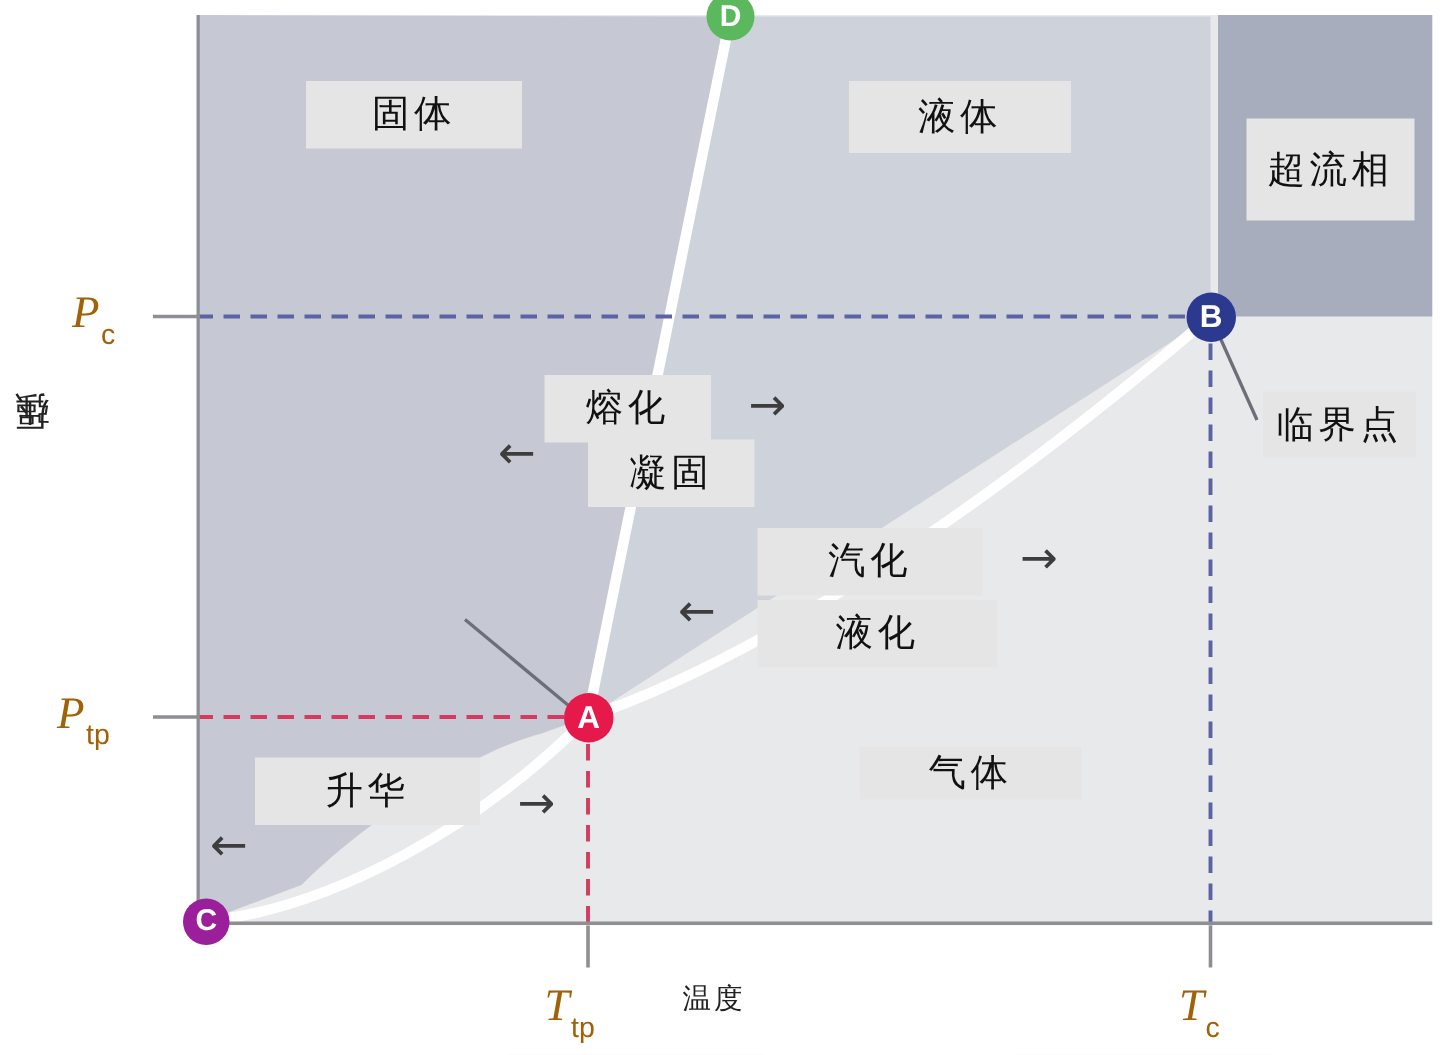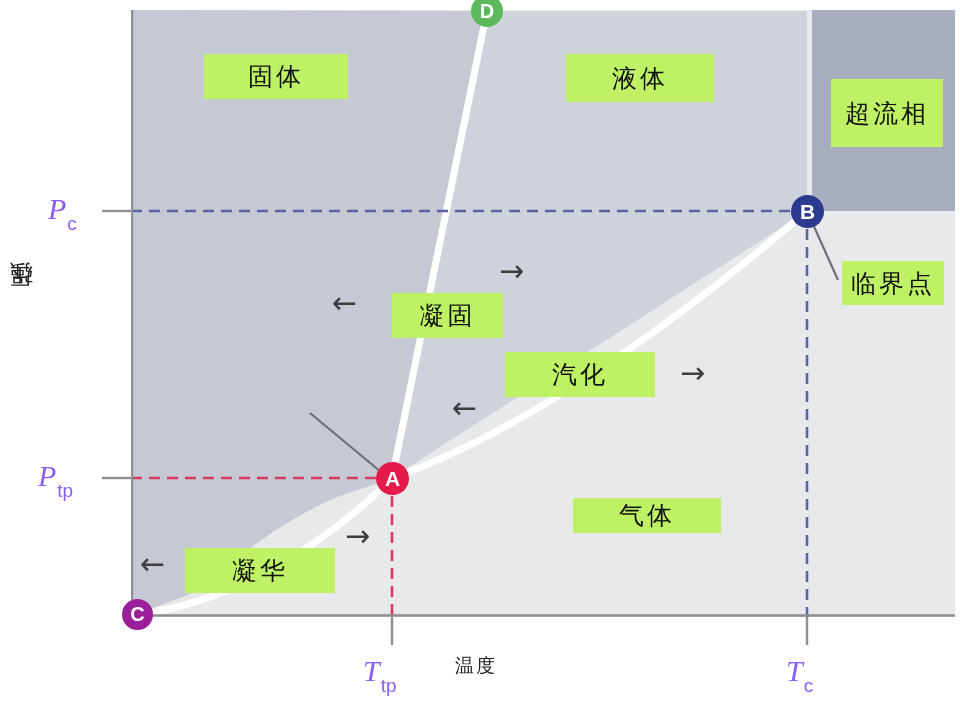--- a/index.html
+++ b/index.html
@@ -26,21 +26,21 @@
     height: 607px;
   }
   #svg-diagram {
     position: absolute;
     left: 0;
     top: 0;
   }
   
   .axis-tick-label {
     position: absolute;
-    color: #8b5cf6;
+    color: #a16207;
     font-size: 27px;
     white-space: nowrap;
     letter-spacing: 0;
   }
   .axis-tick-label .ital {
     font-style: italic;
     font-size: 30px;
   }
   .axis-tick-label .sub {
     font-size: 19px;
@@ -68,21 +68,21 @@
     position: absolute;
     left: 455px;
     top: 653px;
     font-size: 19px;
     color: #222;
     letter-spacing: 2px;
   }
   
   .chip {
     position: absolute;
-    background: #bef264;
+    background: #e5e5e5;
     color: #111;
     font-size: 25px;
     line-height: 1;
     text-align: center;
     letter-spacing: 3px;
     display: flex;
     align-items: center;
     justify-content: center;
     box-shadow: 0 0 0 0 rgba(0,0,0,0);
   }
@@ -185,33 +185,35 @@
 
   <div class="chip" style="left:566px; top:54px; width:148px; height:48px;">液体</div>
 
   <div class="chip" style="left:831px; top:79px; width:112px; height:68px;">超流相</div>
 
   <div class="chip" style="left:573px; top:498px; width:148px; height:35px;">气体</div>
 
 
   <div class="chip" style="left:842px; top:261px; width:102px; height:44px;">临界点</div>
 
+  <div class="chip" style="left:363px; top:250px; width:111px; height:45px;">熔化</div>
   <div class="arrow" style="left:499px; top:256px;">→</div>
 
   <div class="chip" style="left:392px; top:293px; width:111px; height:45px;">凝固</div>
   <div class="arrow" style="left:332px; top:288px;">←</div>
 
   <div class="chip" style="left:505px; top:352px; width:150px; height:45px;">汽化</div>
   <div class="arrow" style="left:680px; top:358px;">→</div>
 
+  <div class="chip" style="left:505px; top:400px; width:160px; height:45px;">液化</div>
   <div class="arrow" style="left:452px; top:393px;">←</div>
 
+  <div class="chip" style="left:170px; top:505px; width:150px; height:45px;">升华</div>
   <div class="arrow" style="left:345px; top:521px;">→</div>
 
-  <div class="chip" style="left:185px; top:548px; width:150px; height:45px;">凝华</div>
   <div class="arrow" style="left:140px; top:549px;">←</div>
 
   <div class="pt" style="left:376px; top:462px; width:33px; height:33px; background:#e6194b; font-size:21px;">A</div>
 
   <div class="pt" style="left:791px; top:195px; width:33px; height:33px; background:#2b3a8f; font-size:21px;">B</div>
 
   <div class="pt" style="left:122px; top:599px; width:31px; height:31px; background:#9b1f9b; font-size:20px;">C</div>
 
   <div class="pt" style="left:471px; top:-5px; width:32px; height:32px; background:#5cb85c; font-size:20px;">D</div>
 

